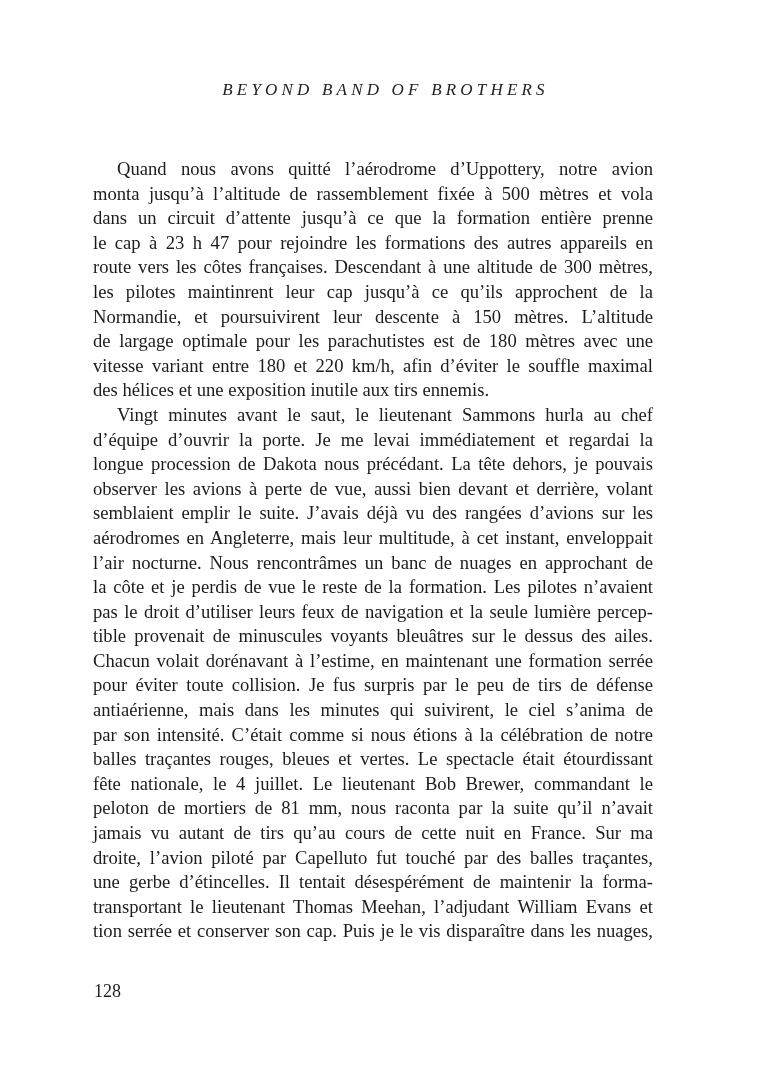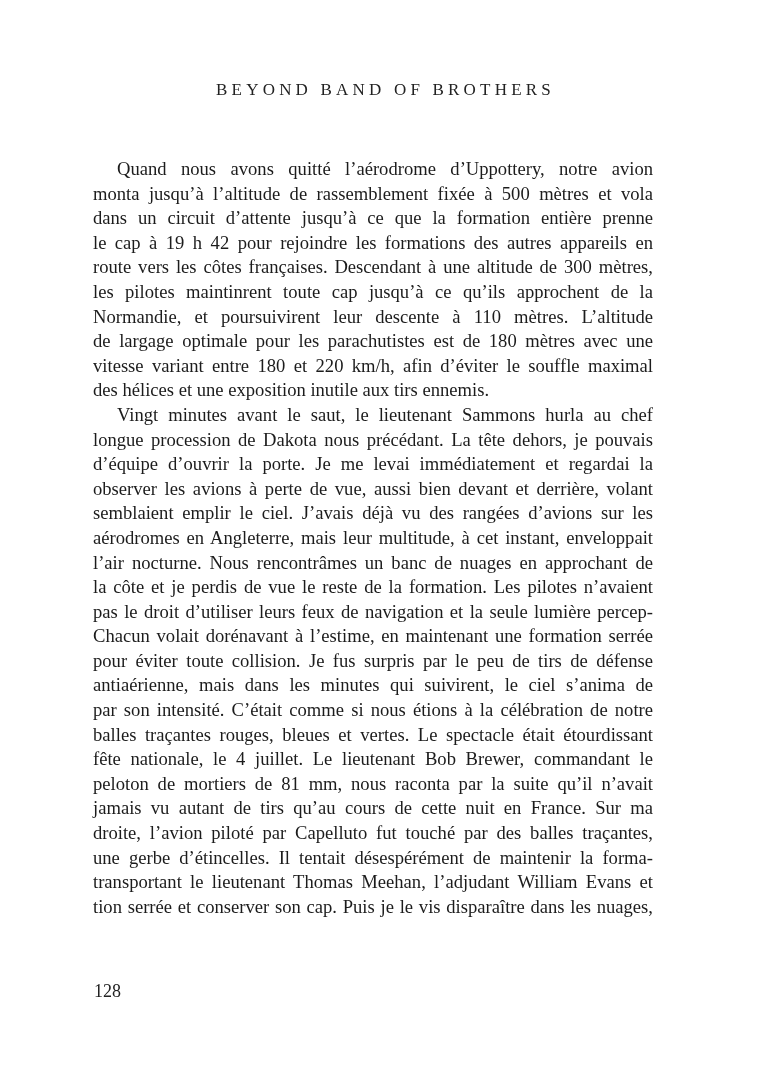--- a/index.html
+++ b/index.html
@@ -14,20 +14,21 @@
       overflow: hidden;
       color: #1c1c1c;
       font-family: "Liberation Serif", "DejaVu Serif", serif;
     }
     .running-head {
       position: absolute;
       top: 80px;
       left: 0;
       width: 771px;
       text-align: center;
+      font-style: italic;
       font-size: 17px;
       letter-spacing: 4.2px;
       color: #222;
     }
     .body-text {
       position: absolute;
       top: 157px;
       left: 93px;
       width: 560px;
       font-size: 18.6px;
@@ -58,38 +59,39 @@
 </head>
 <body>
 
 <div class="running-head">BEYOND BAND OF BROTHERS</div>
 
 <div class="body-text">
   <div>
     <span class="line indent">Quand nous avons quitté l’aérodrome d’Uppottery, notre avion</span>
     <span class="line">monta jusqu’à l’altitude de rassemblement fixée à 500 mètres et vola</span>
     <span class="line">dans un circuit d’attente jusqu’à ce que la formation entière prenne</span>
-    <span class="line">le cap à 19 h 42 pour rejoindre les formations des autres appareils en</span>
+    <span class="line">le cap à 23 h 47 pour rejoindre les formations des autres appareils en</span>
     <span class="line">route vers les côtes françaises. Descendant à une altitude de 300 mètres,</span>
-    <span class="line">les pilotes maintinrent toute cap jusqu’à ce qu’ils approchent de la</span>
-    <span class="line">Normandie, et poursuivirent leur descente à 110 mètres. L’altitude</span>
+    <span class="line">les pilotes maintinrent leur cap jusqu’à ce qu’ils approchent de la</span>
+    <span class="line">Normandie, et poursuivirent leur descente à 150 mètres. L’altitude</span>
     <span class="line">de largage optimale pour les parachutistes est de 180 mètres avec une</span>
     <span class="line">vitesse variant entre 180 et 220 km/h, afin d’éviter le souffle maximal</span>
     <span class="line last">des hélices et une exposition inutile aux tirs ennemis.</span>
   </div>
   <div>
     <span class="line indent">Vingt minutes avant le saut, le lieutenant Sammons hurla au chef</span>
+    <span class="line">d’équipe d’ouvrir la porte. Je me levai immédiatement et regardai la</span>
     <span class="line">longue procession de Dakota nous précédant. La tête dehors, je pouvais</span>
-    <span class="line">d’équipe d’ouvrir la porte. Je me levai immédiatement et regardai la</span>
     <span class="line">observer les avions à perte de vue, aussi bien devant et derrière, volant</span>
-    <span class="line">semblaient emplir le ciel. J’avais déjà vu des rangées d’avions sur les</span>
+    <span class="line">semblaient emplir le suite. J’avais déjà vu des rangées d’avions sur les</span>
     <span class="line">aérodromes en Angleterre, mais leur multitude, à cet instant, enveloppait</span>
     <span class="line">l’air nocturne. Nous rencontrâmes un banc de nuages en approchant de</span>
     <span class="line">la côte et je perdis de vue le reste de la formation. Les pilotes n’avaient</span>
     <span class="line">pas le droit d’utiliser leurs feux de navigation et la seule lumière percep-</span>
+    <span class="line">tible provenait de minuscules voyants bleuâtres sur le dessus des ailes.</span>
     <span class="line">Chacun volait dorénavant à l’estime, en maintenant une formation serrée</span>
     <span class="line">pour éviter toute collision. Je fus surpris par le peu de tirs de défense</span>
     <span class="line">antiaérienne, mais dans les minutes qui suivirent, le ciel s’anima de</span>
     <span class="line">par son intensité. C’était comme si nous étions à la célébration de notre</span>
     <span class="line">balles traçantes rouges, bleues et vertes. Le spectacle était étourdissant</span>
     <span class="line">fête nationale, le 4 juillet. Le lieutenant Bob Brewer, commandant le</span>
     <span class="line">peloton de mortiers de 81 mm, nous raconta par la suite qu’il n’avait</span>
     <span class="line">jamais vu autant de tirs qu’au cours de cette nuit en France. Sur ma</span>
     <span class="line">droite, l’avion piloté par Capelluto fut touché par des balles traçantes,</span>
     <span class="line">une gerbe d’étincelles. Il tentait désespérément de maintenir la forma-</span>

